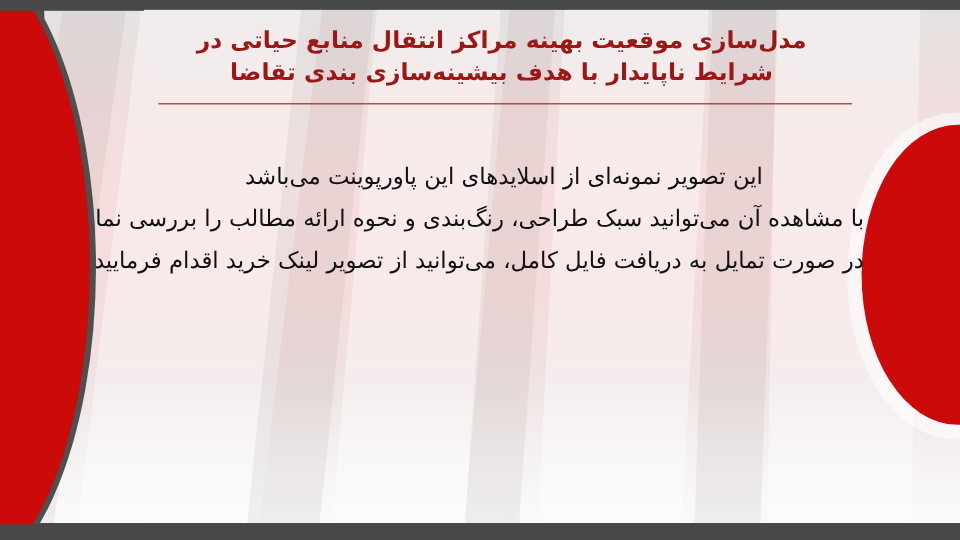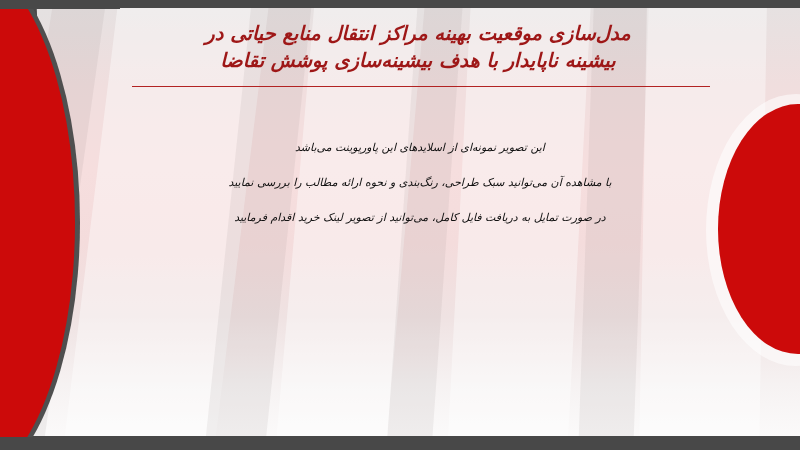--- a/index.html
+++ b/index.html
@@ -13,21 +13,20 @@
     overflow: hidden;
     font-family: "DejaVu Sans", sans-serif;
   }
 
   #slide {
     position: relative;
     width: 800px;
     height: 450px;
     overflow: hidden;
     background: #8b5cf6;
-    font-style: italic;
   }
 
   
   .frame-band {
     position: absolute;
     inset: 0;
     background: #484848;
   }
 
   
@@ -154,21 +153,21 @@
   .body-block {
     position: absolute;
     left: 120px;
     top: 122px;
     width: 600px;
     direction: rtl;
     text-align: center;
   }
   .body-line {
     color: #101010;
-    font-size: 11px;
+    font-size: 19px;
     line-height: 35px;
     white-space: nowrap;
     font-family: "DejaVu Sans", sans-serif;
   }
 </style>
 </head>
 <body>
 
 <div id="slide">
 
@@ -185,21 +184,21 @@
       <div class="stripe" style="left:480px; width:120px; transform: rotate(3deg);"></div>
       <div class="stripe dark" style="left:600px; width:55px;  transform: rotate(2deg);"></div>
       <div class="stripe" style="left:650px; width:120px; transform: rotate(1deg);"></div>
     </div>
 
     <div class="right-orb-halo"></div>
     <div class="right-orb"></div>
 
     <div class="title-block">
       <div class="title-line">مدل‌سازی موقعیت بهینه مراکز انتقال منابع حیاتی در</div>
-      <div class="title-line">بیشینه ناپایدار با هدف بیشینه‌سازی پوشش تقاضا</div>
+      <div class="title-line">شرایط ناپایدار با هدف بیشینه‌سازی بندی تقاضا</div>
     </div>
     <div class="title-rule"></div>
 
     <div class="body-block">
       <div class="body-line">این تصویر نمونه‌ای از اسلایدهای این پاورپوینت می‌باشد</div>
       <div class="body-line">با مشاهده آن می‌توانید سبک طراحی، رنگ‌بندی و نحوه ارائه مطالب را بررسی نمایید</div>
       <div class="body-line">در صورت تمایل به دریافت فایل کامل، می‌توانید از تصویر لینک خرید اقدام فرمایید</div>
     </div>
   </div>
 

